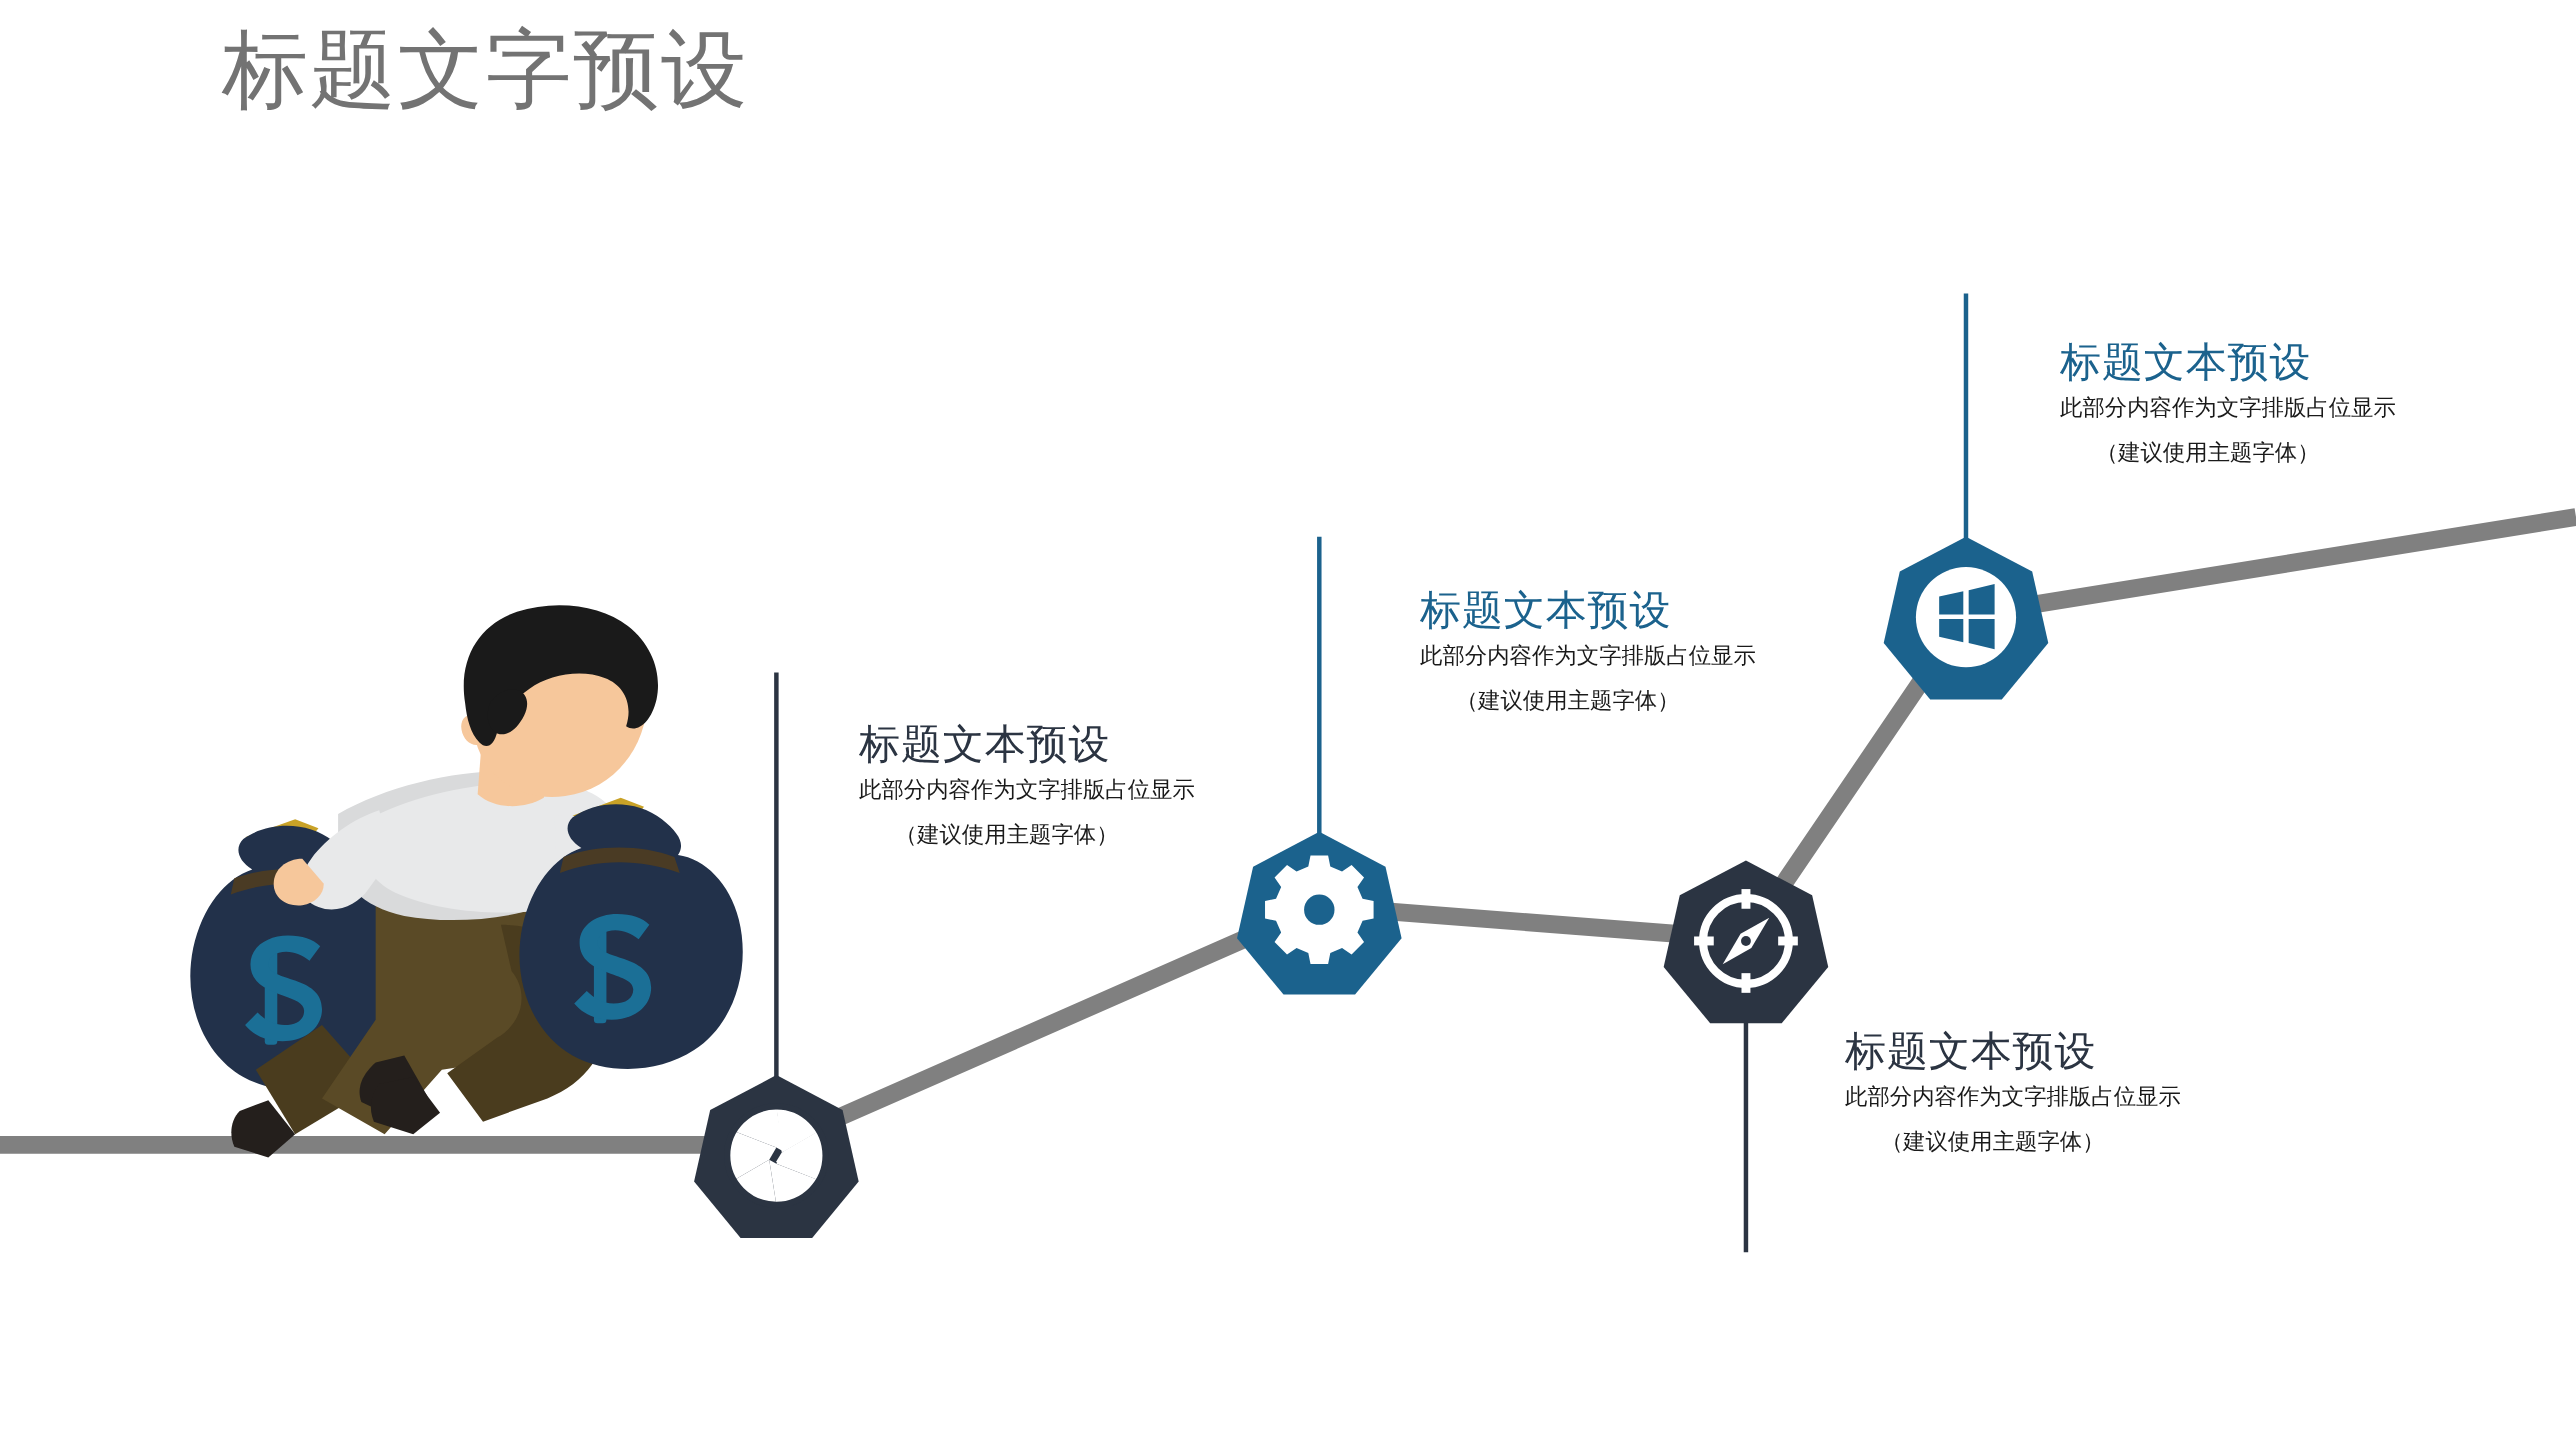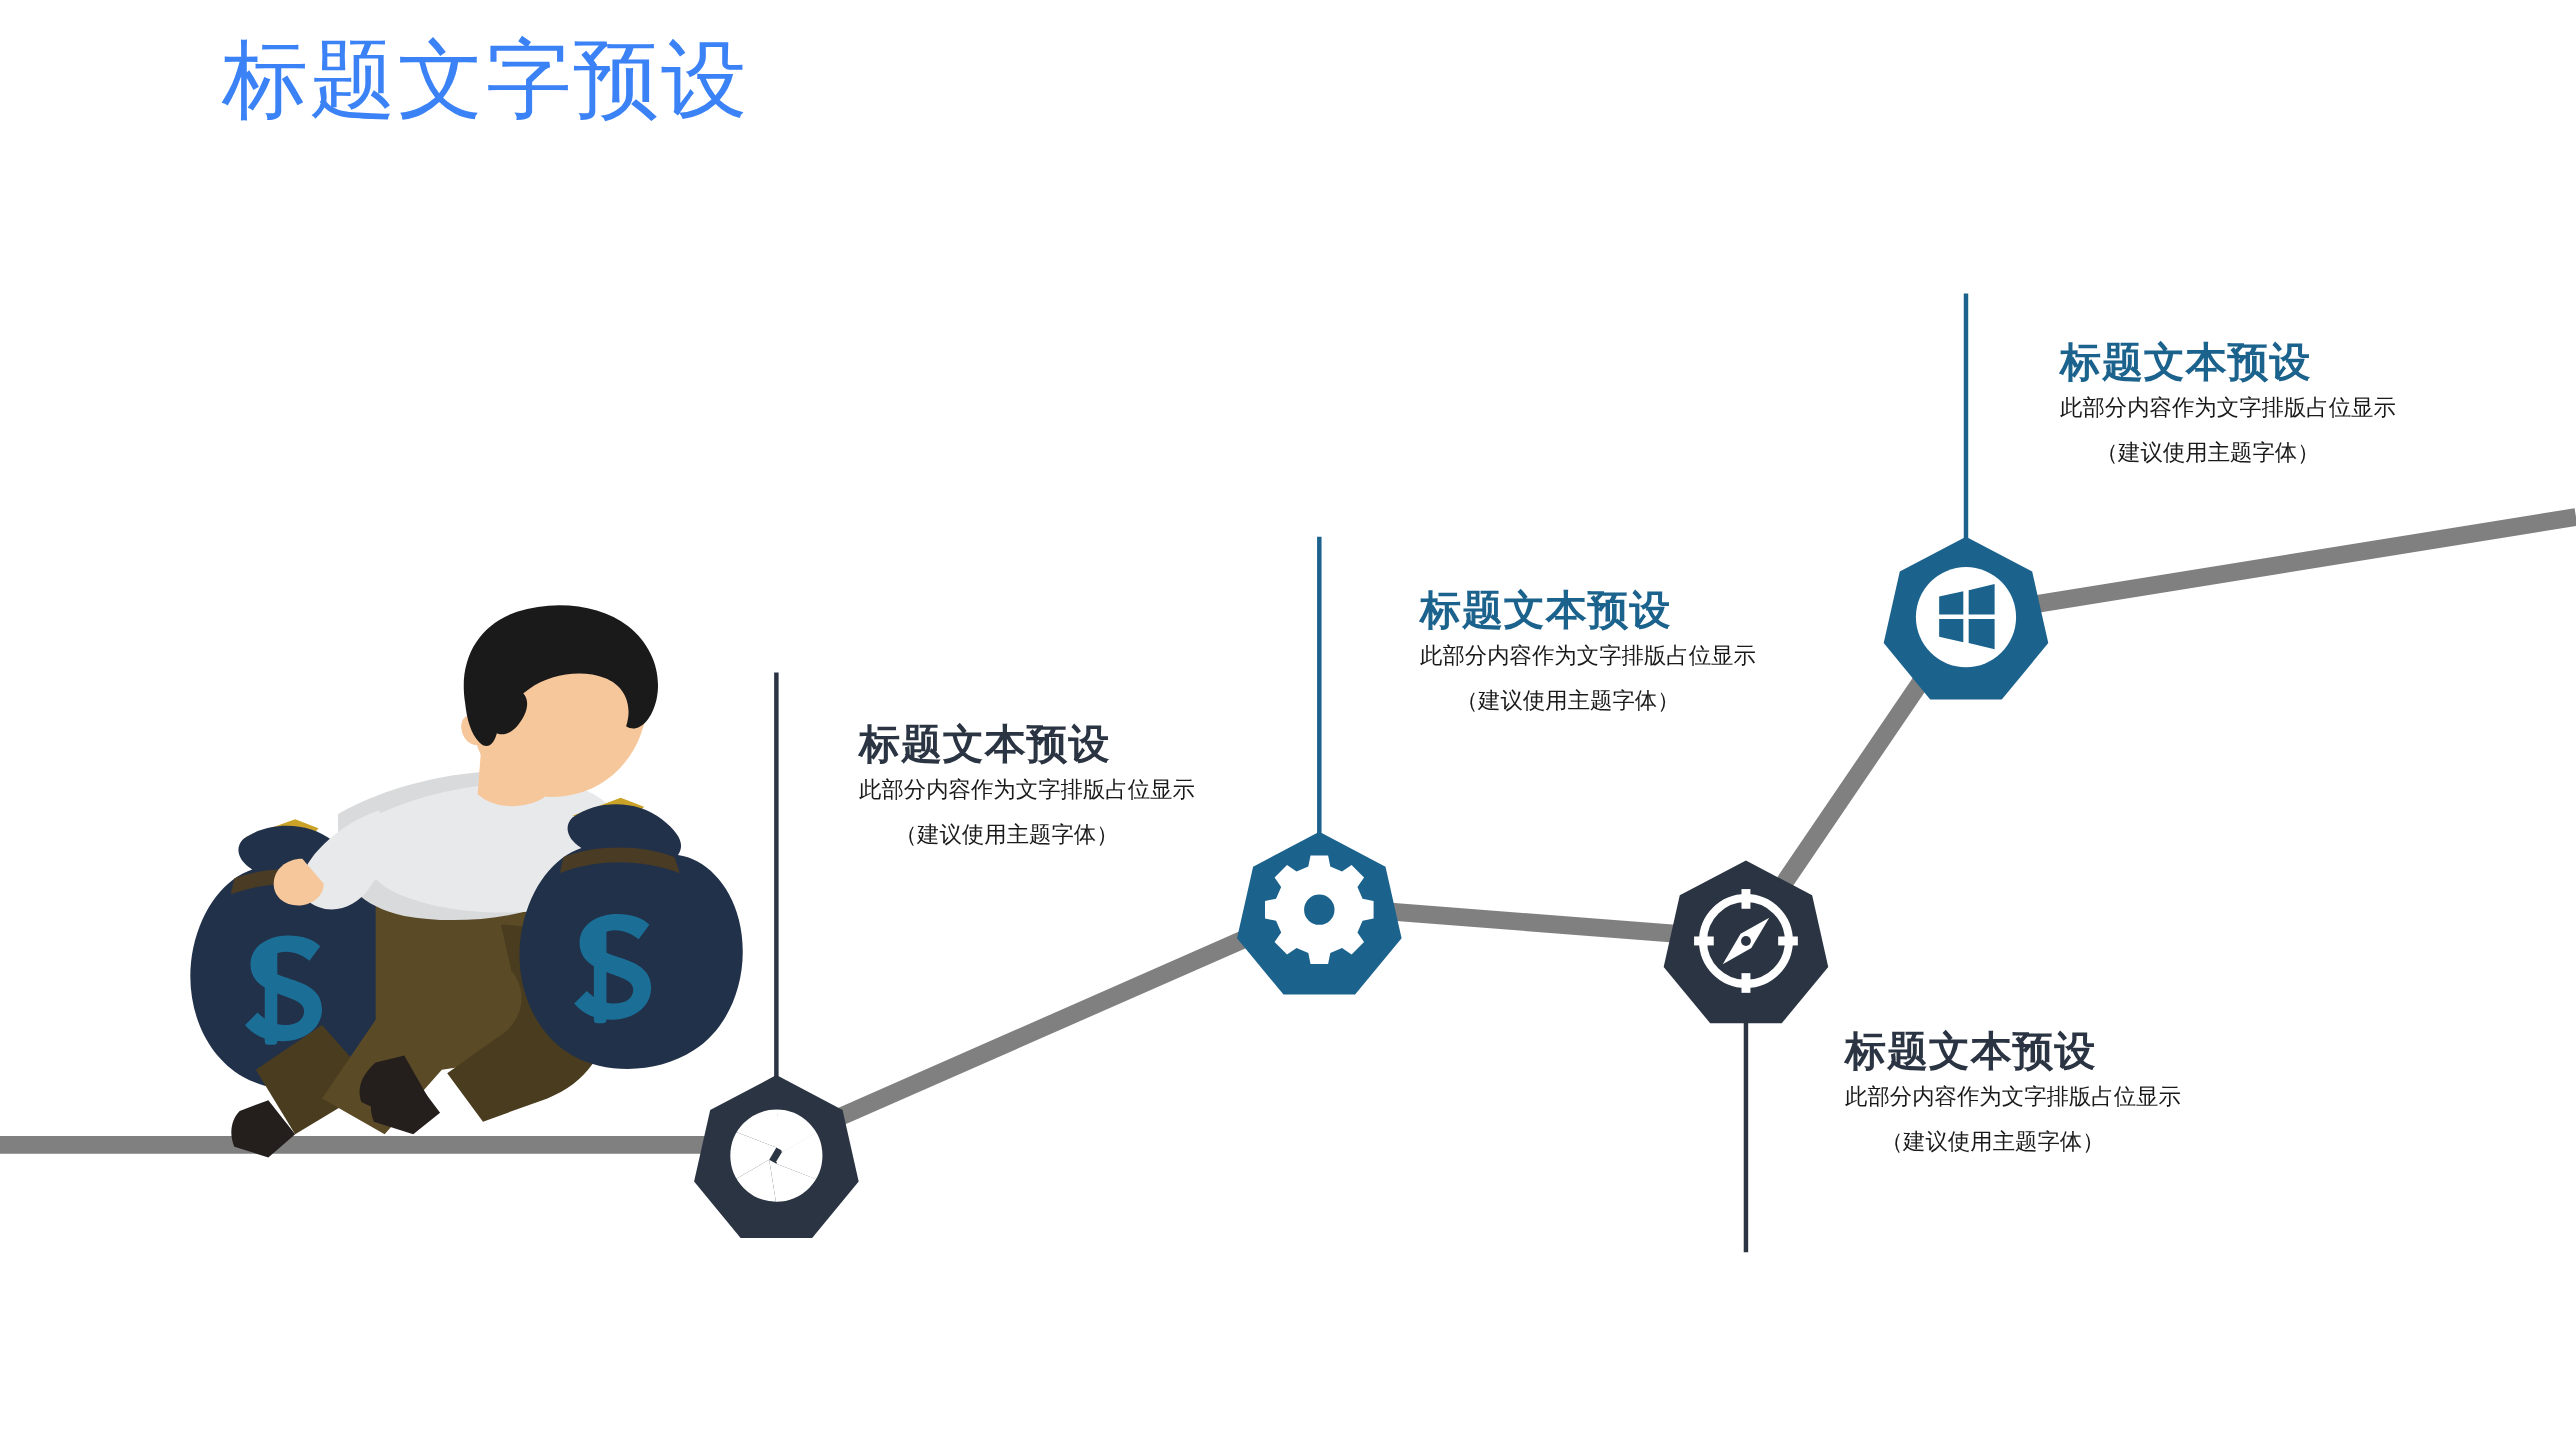--- a/index.html
+++ b/index.html
@@ -21,43 +21,42 @@
   }
 
   
   .page-title {
     position: absolute;
     left: 222px;
     top: 19.7px;
     font-size: 86px;
     line-height: 1.15;
     font-weight: 300;
-    color: #3b82f6;
+    color: #737373;
     letter-spacing: 1.8px;
     white-space: nowrap;
-    margin-top: 10px;
   }
 
   
   .layer {
     position: absolute;
     left: 0;
     top: 0;
     width: 2576px;
     height: 1449px;
   }
 
   
   .callout {
     position: absolute;
     width: 429px;
   }
   .callout .c-head {
     font-size: 41px;
-    font-weight: bold;
+    font-weight: normal;
     line-height: 1.2;
     letter-spacing: 0.9px;
     margin: 0 0 5.4px 0;
     white-space: nowrap;
   }
   .callout .c-body {
     font-size: 22.4px;
     line-height: 1.3;
     color: #1a1a1a;
     margin: 0;

